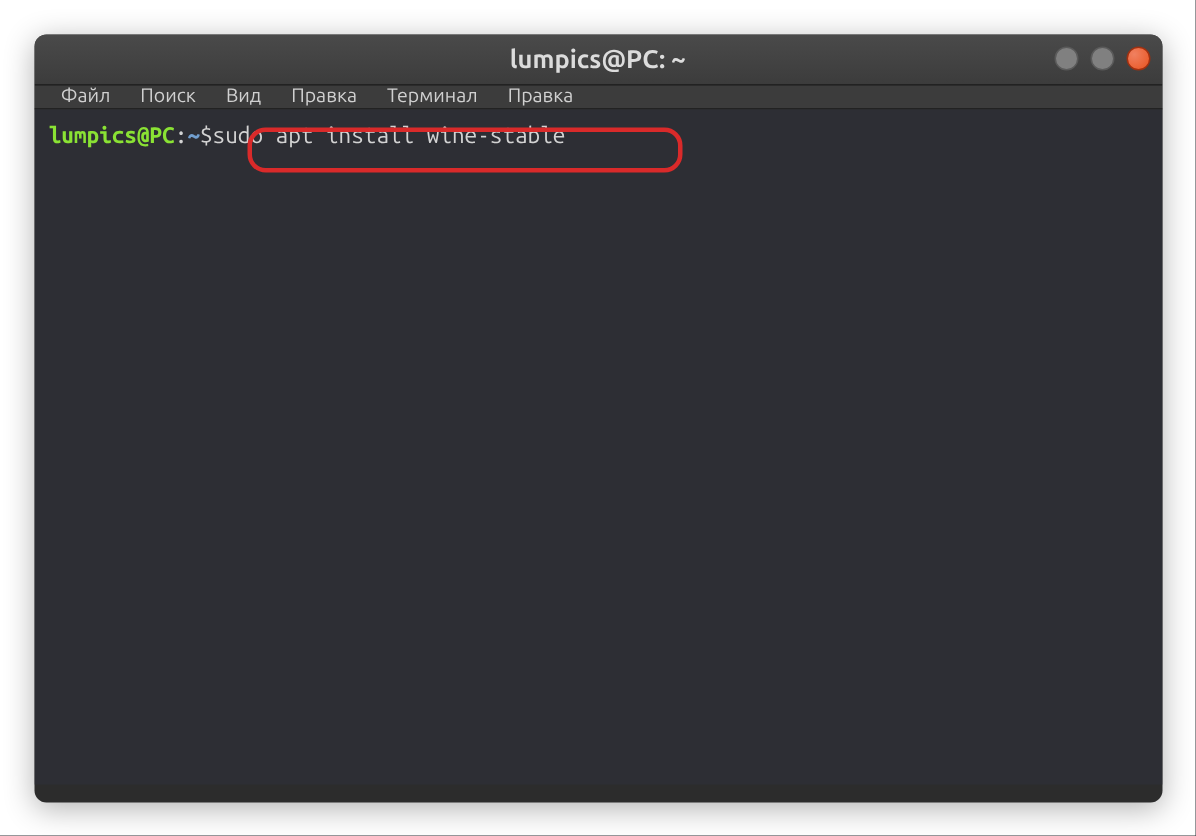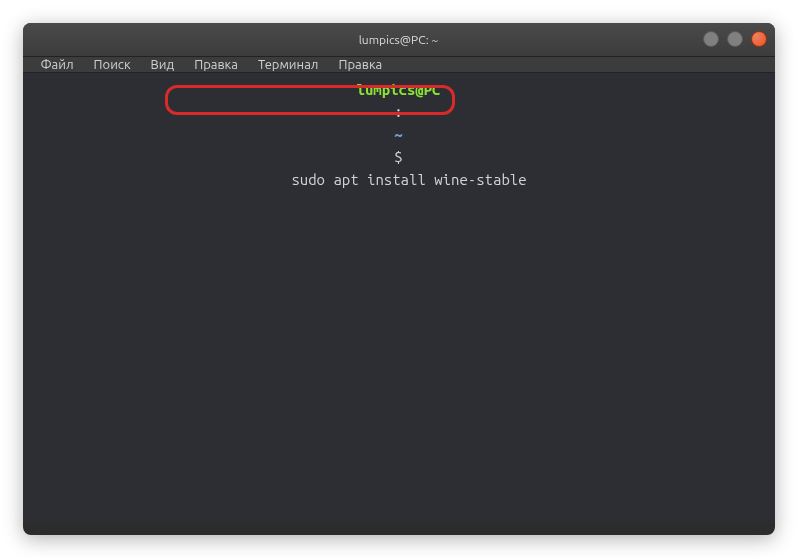--- a/index.html
+++ b/index.html
@@ -29,22 +29,22 @@
       height: 34px;
       background: linear-gradient(to bottom, #4a4a4a, #3c3c3c);
       display: flex;
       align-items: center;
       justify-content: center;
       position: relative;
       border-bottom: 1px solid #222;
     }
     .title-text {
       color: #dcdcdc;
-      font-size: 12px;
-      font-weight: normal;
+      font-size: 17px;
+      font-weight: bold;
     }
     .window-controls {
       position: absolute;
       right: 8px;
       top: 50%;
       transform: translateY(-50%);
       display: flex;
       gap: 8px;
       align-items: center;
     }
@@ -87,36 +87,35 @@
       padding: 6px 10px;
       font-family: "Ubuntu Mono", "DejaVu Sans Mono", monospace;
       font-size: 15px;
       line-height: 1.5;
       position: relative;
     }
     .terminal-line {
       display: flex;
       align-items: center;
       flex-wrap: nowrap;
-      flex-direction: column;
     }
     .prompt-user {
       color: #8ae234;
       font-weight: bold;
     }
     .prompt-path {
       color: #729fcf;
       font-weight: bold;
     }
     .prompt-symbol {
       color: #d3d3d3;
     }
     .command-text {
       color: #d3d3d3;
-      margin-left: 21px;
+      margin-left: 0;
     }
     .highlight-box {
       position: absolute;
       border: 3px solid #d92a2a;
       border-radius: 12px;
       top: 62px;
       left: 142px;
       width: 290px;
       height: 30px;
       pointer-events: none;

